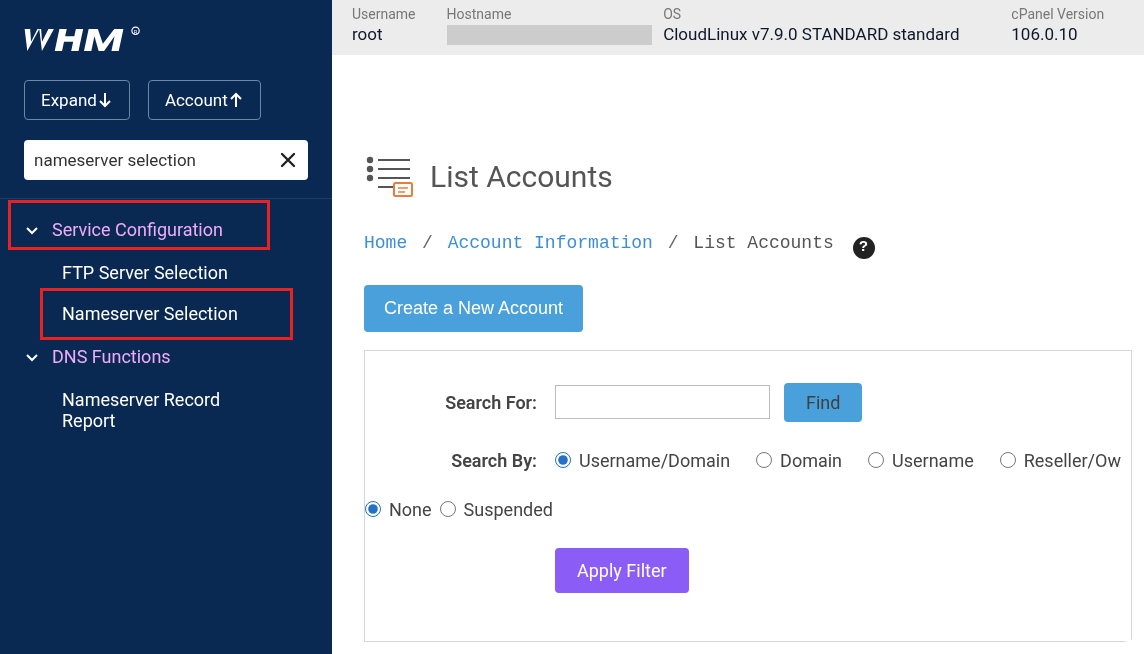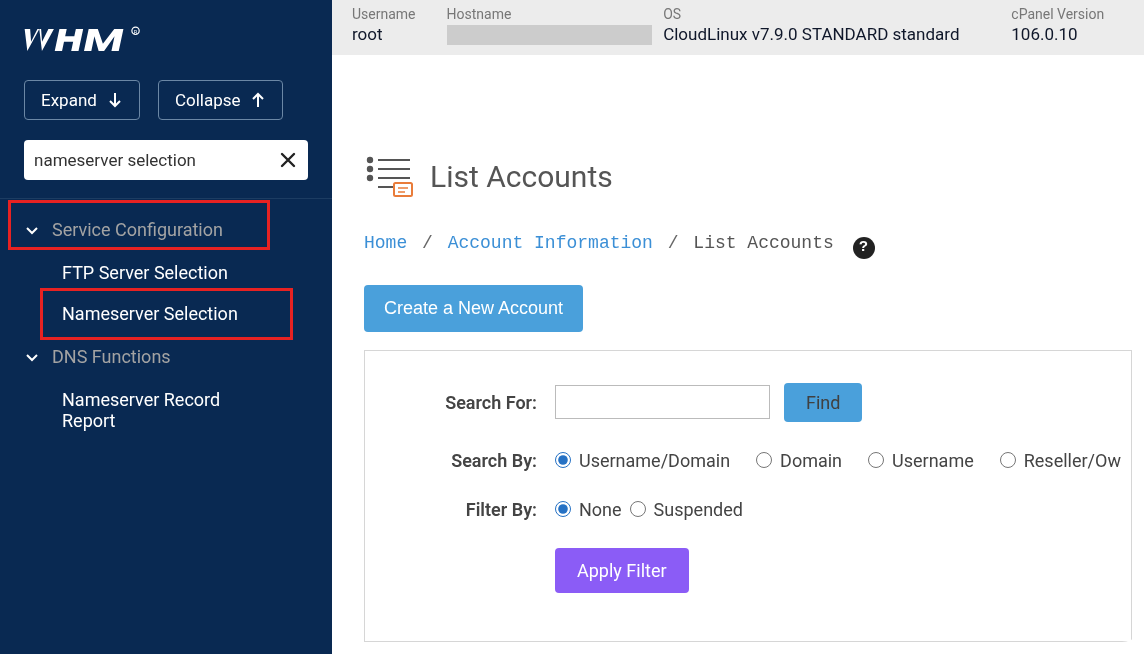--- a/index.html
+++ b/index.html
@@ -3,33 +3,33 @@
 <meta charset="utf-8">
 <style>
   * { box-sizing: border-box; margin: 0; padding: 0; }
   body { font-family: -apple-system, BlinkMacSystemFont, "Segoe UI", Roboto, "Helvetica Neue", Arial, sans-serif; background: #fff; color: #333; width: 1144px; height: 654px; overflow: hidden; display: flex; }
   
   
   .sidebar { width: 332px; background: #092952; color: #fff; display: flex; flex-direction: column; }
   .logo { padding: 22px 24px 12px 24px; }
   .logo svg { height: 36px; }
   .btn-row { display: flex; gap: 18px; padding: 6px 24px 20px 24px; }
-  .nav-btn { flex: 0 0 auto; display: flex; align-items: center; gap: 10px; border: 1px solid #6b87a5; background: transparent; color: #fff; font-size: 17px; padding: 9px 16px; border-radius: 4px; cursor: pointer; font-family: inherit; }
+  .nav-btn { flex: 0 0 auto; display: flex; align-items: center; border: 1px solid #6b87a5; background: transparent; color: #fff; font-size: 17px; padding: 9px 16px; border-radius: 4px; cursor: pointer; font-family: inherit; }
   .nav-btn .arrow { stroke: #fff; }
   
   .search-wrap { padding: 0 24px 16px 24px; }
   .search-box { position: relative; background: #fff; border-radius: 4px; display: flex; align-items: center; }
   .search-input { width: 100%; border: none; padding: 10px 40px 10px 10px; font-size: 17px; color: #333; background: transparent; outline: none; border-radius: 4px; font-family: inherit; }
   .search-clear { position: absolute; right: 8px; top: 50%; transform: translateY(-50%); cursor: pointer; width: 24px; height: 24px; display:flex; align-items:center; justify-content:center; }
   
   .nav-divider { border-top: 1px solid #1c3c62; margin-top: 2px; }
   
   .nav-tree { padding-top: 8px; }
   .nav-group { }
-  .nav-group-header { display: flex; align-items: center; padding: 12px 20px 12px 24px; font-size: 18px; color: #a3a3a3; cursor: pointer; position: relative; }
+  .nav-group-header { display: flex; align-items: center; padding: 12px 20px 12px 24px; font-size: 18px; color: #f0abfc; cursor: pointer; position: relative; }
   .nav-group-header .chev { margin-right: 12px; width: 16px; height: 16px; flex-shrink: 0; }
   .nav-item { padding: 10px 10px 10px 62px; font-size: 18px; cursor: pointer; position: relative; }
   
   .highlight-box { position: absolute; border: 3px solid #e72222; pointer-events: none; }
   .hl1 { left: 8px; top: -7px; width: 262px; height: 50px; }
   .hl2 { left: 40px; top: -5px; width: 253px; height: 52px; }
   .rel { position: relative; }
   
   
   .main { flex: 1; display: flex; flex-direction: column; background: #fff; overflow: hidden; }
@@ -86,21 +86,21 @@
   </div>
 
   <div class="btn-row">
     <button class="nav-btn">
       <span>Expand</span>
       <svg class="arrow" width="16" height="18" viewBox="0 0 16 18" fill="none" stroke-width="2">
           <path d="M8 2 L8 15 M3 10 L8 15 L13 10"></path>
         </svg>
     </button>
     <button class="nav-btn">
-      <span>Collapse</span>
+      <span>Account</span>
       <svg class="arrow" width="16" height="18" viewBox="0 0 16 18" fill="none" stroke-width="2">
           <path d="M8 16 L8 3 M3 8 L8 3 L13 8"></path>
         </svg>
     </button>
   </div>
 
   <div class="search-wrap">
     <div class="search-box">
       <input class="search-input" value="nameserver selection" style="">
       <span class="search-clear">
@@ -225,21 +225,20 @@
             <span>Username</span>
           </label>
           <label class="radio-opt">
             <input type="radio" name="sb" style="">
             <span>Reseller/Ow</span>
           </label>
         </div>
       </div>
 
       <div class="field-row">
-        <div class="field-label">Filter By:</div>
         <div class="field-body" style="gap:8px;">
           <label class="radio-opt">
             <input type="radio" name="fb" checked="" style="">
             <span>None</span>
           </label>
           <label class="radio-opt">
             <input type="radio" name="fb" style="">
             <span>Suspended</span>
           </label>
         </div>

